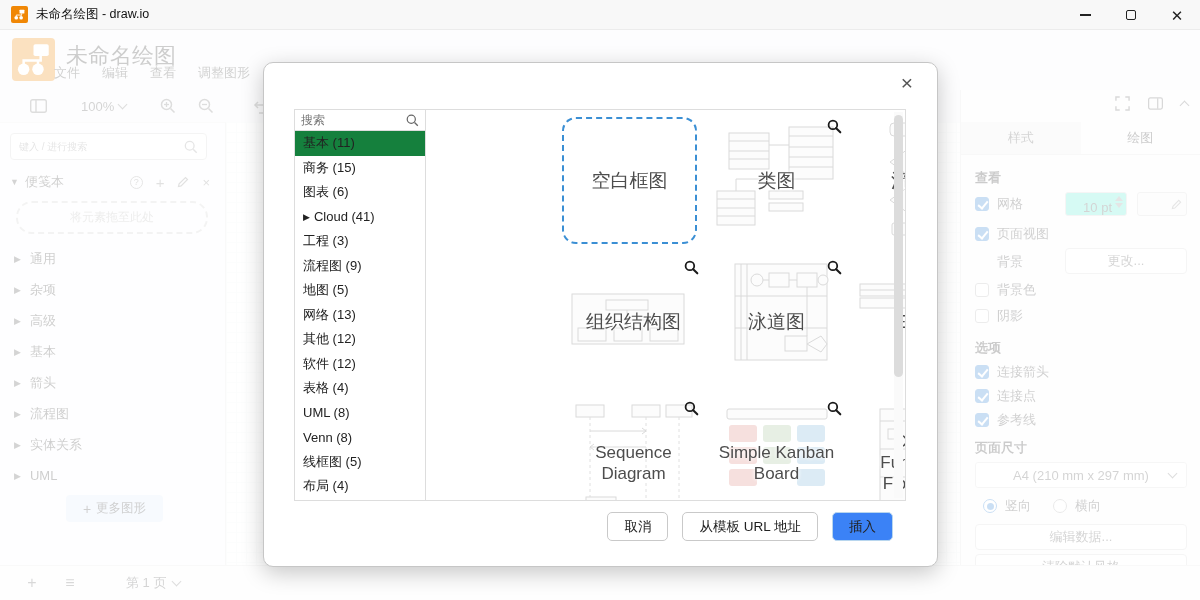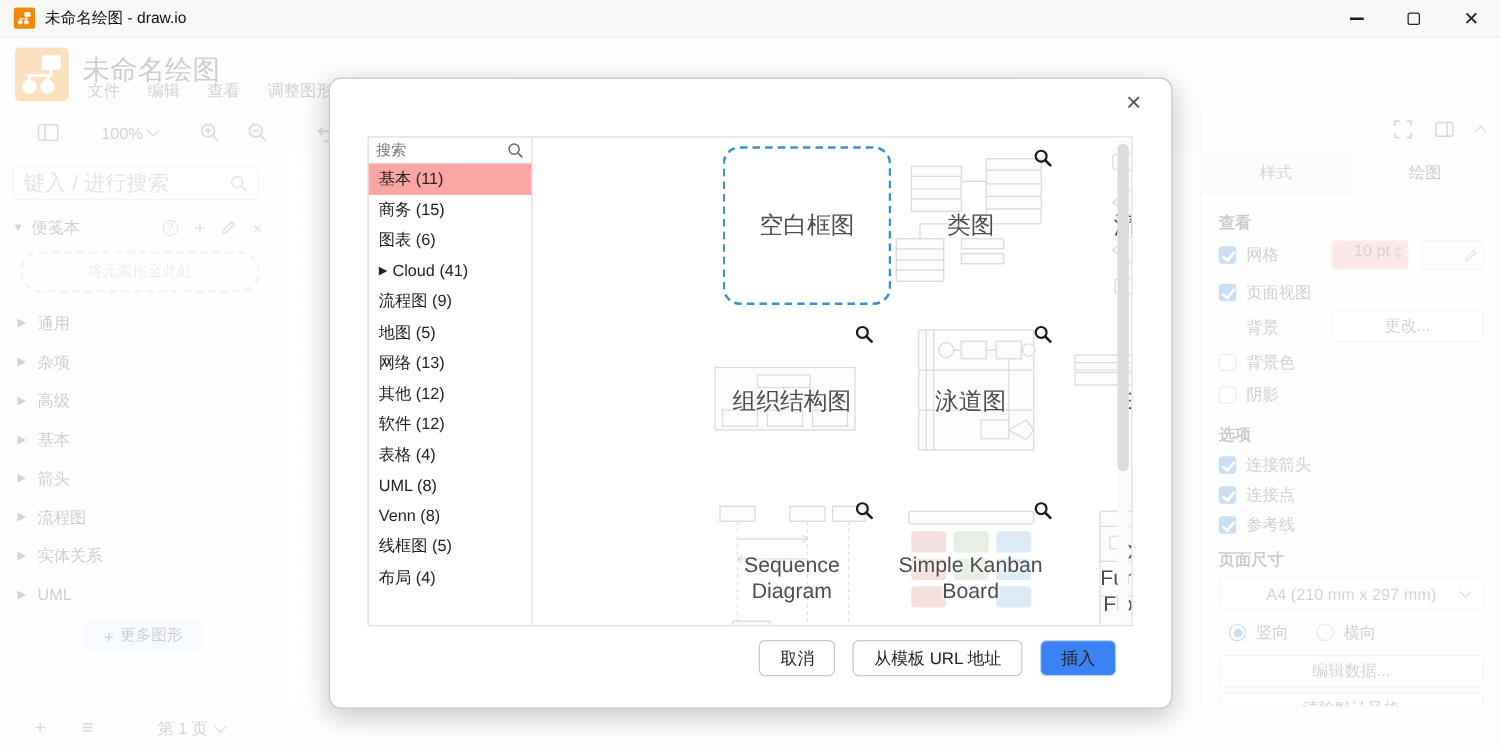--- a/index.html
+++ b/index.html
@@ -15,32 +15,32 @@
   .winbtn .bar { width:11px; height:1.4px; background:#222; }
   .winbtn .box { width:10px; height:10px; border:1.4px solid #222; border-radius:2px; }
   .winbtn .x { font-size:15px; line-height:1; }
 
   
   .app { position:absolute; left:0; top:30px; width:1200px; height:570px; background:#f7f8f9; }
 
   .app-header { position:absolute; left:0; top:0; width:1200px; height:60px; }
   .applogo { position:absolute; left:12px; top:8px; width:43px; height:43px; border-radius:4px; }
   .app-title { position:absolute; left:66px; top:11px; font-size:22px; color:#3a3a3a; }
-  .menubar { position:absolute; left:70px; top:34px; display:flex; gap:22px; font-size:13px; color:#4a4a4a; }
+  .menubar { position:absolute; left:54px; top:34px; display:flex; gap:22px; font-size:13px; color:#4a4a4a; }
 
   .toolbar { position:absolute; left:0; top:60px; width:1200px; height:32px; display:flex; align-items:center; gap:10px; color:#555; }
   .tbtn { height:24px; display:flex; align-items:center; justify-content:center; padding:0 6px; }
   .zoomctl { display:flex; align-items:center; gap:5px; font-size:13px; color:#555; }
 
   .chev { width:7px; height:7px; border-right:1.5px solid #777; border-bottom:1.5px solid #777; transform:rotate(45deg); display:inline-block; margin-top:-3px; }
   .chev.up { transform:rotate(-135deg); margin-top:3px; }
 
   
   .left-panel { position:absolute; left:0; top:92px; width:226px; bottom:35px; background:#fcfcfd; border-right:1px solid #e8e8e8; border-top:1px solid #ededed; }
-  .lp-search { position:absolute; left:10px; top:10px; width:197px; height:27px; border:1px solid #d4d4d4; border-radius:4px; background:#fff; display:flex; align-items:center; padding:0 8px; color:#999; font-size:17px; }
+  .lp-search { position:absolute; left:10px; top:10px; width:197px; height:27px; border:1px solid #d4d4d4; border-radius:4px; background:#fff; display:flex; align-items:center; padding:0 8px; color:#999; font-size:10px; }
   .lp-search .ph { flex:1; }
   .scratch-row { position:absolute; left:10px; top:48px; width:200px; height:22px; display:flex; align-items:center; gap:6px; font-size:13px; color:#444; }
   .scratch-icons { margin-left:auto; display:flex; gap:13px; color:#888; align-items:center; }
   .dropzone { position:absolute; left:16px; top:78px; width:192px; height:33px; border:2px dashed #cfcfcf; border-radius:16px; display:flex; align-items:center; justify-content:center; color:#b5b5b5; font-size:12px; }
   .lp-sections { position:absolute; left:0; top:120px; width:225px; }
   .lp-sec { height:31px; display:flex; align-items:center; padding-left:14px; gap:9px; font-size:13px; color:#3d3d3d; }
   .lp-sec .tri { font-size:9px; color:#555; }
   .more-shapes { position:absolute; left:66px; top:372px; width:97px; height:27px; background:#ddeafb; border-radius:4px; border:none; display:flex; align-items:center; justify-content:center; gap:5px; font-size:12.5px; color:#444; }
 
   
@@ -60,42 +60,42 @@
   .rp-tab.sel { background:#fbfbfc; color:#333; }
   .rp-body { position:absolute; left:0; top:66px; width:240px; bottom:0; font-size:13px; color:#444; }
   .rp-h { font-weight:bold; color:#333; }
   .rowline { position:absolute; left:14px; display:flex; align-items:center; gap:8px; height:20px; }
   .chk { width:14px; height:14px; border:1px solid #b5b5b5; border-radius:3px; background:#fff; position:relative; flex:0 0 auto; }
   .chk.on { background:#2f80d4; border-color:#2f80d4; }
   .chk.on:after { content:""; position:absolute; left:4px; top:1px; width:4px; height:8px; border:solid #fff; border-width:0 2px 2px 0; transform:rotate(40deg); }
   .radio { width:14px; height:14px; border:1px solid #aaa; border-radius:50%; background:#fff; position:relative; }
   .radio.on { border-color:#2f80d4; }
   .radio.on:after { content:""; position:absolute; left:2.5px; top:2.5px; width:7px; height:7px; border-radius:50%; background:#2f80d4; }
-  .ptinput { width:62px; height:24px; border:1px solid #d6d6d6; border-radius:3px; background:#fca5a5; display:flex; align-items:flex-start; justify-content:flex-end; padding-right:14px; position:relative; color:#555; }
+  .ptinput { width:62px; height:24px; border:1px solid #d6d6d6; border-radius:3px; background:#5eead4; display:flex; align-items:flex-end; justify-content:flex-end; padding-right:14px; position:relative; color:#555; }
   .stepper { position:absolute; right:3px; top:3px; display:flex; flex-direction:column; gap:2px; }
   .stepper i { width:0; height:0; border-left:4px solid transparent; border-right:4px solid transparent; }
   .stepper .u { border-bottom:5px solid #999; }
   .stepper .d { border-top:5px solid #999; }
   .swatch { width:48px; height:24px; border:1px solid #d6d6d6; border-radius:3px; background:#f8f8f8; display:flex; align-items:center; justify-content:flex-end; padding-right:4px; color:#999; }
   .rp-btn { position:absolute; left:14px; width:212px; height:26px; background:#fff; border:1px solid #d6d6d6; border-radius:4px; display:flex; align-items:center; justify-content:center; color:#555; }
   .rp-select { position:absolute; left:14px; width:212px; height:26px; border:1px solid #dcdcdc; border-radius:3px; background:#fff; display:flex; align-items:center; justify-content:center; gap:8px; color:#555; }
   .rp-select .chev { position:absolute; right:10px; }
 
   
   .wash { position:absolute; left:0; top:0; width:1200px; height:570px; background:rgba(255,255,255,0.75); z-index:50; }
 
   
   .dialog { position:absolute; left:263px; top:62px; width:675px; height:505px; background:#fff; border:1px solid #c6c6c6; border-radius:10px; box-shadow:0 6px 22px rgba(0,0,0,0.22); z-index:100; }
   .dlg-close { position:absolute; right:18px; top:8px; font-size:21px; color:#555; width:24px; height:24px; display:flex; align-items:center; justify-content:center; }
   .dlg-content { position:absolute; left:30px; top:46px; width:612px; height:392px; border:1px solid #ddd; display:flex; background:#fff; }
   .dlg-list { width:131px; border-right:1px solid #ddd; display:flex; flex-direction:column; }
   .dlg-search { height:21px; border-bottom:1px solid #ddd; display:flex; align-items:center; padding:0 6px; color:#777; font-size:12px; flex:0 0 auto; }
   .dlg-search .ph { flex:1; }
   .cat { height:24.5px; display:flex; align-items:center; padding-left:8px; font-size:13px; color:#222; gap:4px; flex:0 0 auto; }
-  .cat.sel { background:#fca5a5; }
+  .cat.sel { background:#15803d; }
   .cat .tri { font-size:9px; }
   .dlg-grid { position:relative; flex:1; overflow:hidden; }
   .cell { position:absolute; width:135px; height:127px; }
   .cell .lbl { position:absolute; left:4px; right:4px; top:50%; transform:translateY(-50%); text-align:center; color:#4d4d4d; font-size:19px; line-height:1.25; text-shadow:0 0 4px #fff,0 0 4px #fff; }
   .cell .lbl.en { font-size:17px; }
   .cell.blank { border:2.5px dashed #3b8fd4; border-radius:14px; }
   .cell .mag { position:absolute; right:2px; top:2px; }
   .cell svg.preview { position:absolute; left:0; top:0; }
   .vscroll { position:absolute; right:2px; top:2px; width:9px; bottom:2px; background:#fafafa; }
   .vthumb { position:absolute; left:0; width:9px; top:3px; height:262px; background:#dcdcdc; border-radius:5px; }
@@ -371,20 +371,23 @@
             <span>商务 (15)</span>
           </div>
           <div class="cat">
             <span>图表 (6)</span>
           </div>
           <div class="cat">
             <span class="tri">▶</span>
             <span>Cloud (41)</span>
           </div>
           <div class="cat">
+            <span>工程 (3)</span>
+          </div>
+          <div class="cat">
             <span>流程图 (9)</span>
           </div>
           <div class="cat">
             <span>地图 (5)</span>
           </div>
           <div class="cat">
             <span>网络 (13)</span>
           </div>
           <div class="cat">
             <span>其他 (12)</span>
@@ -404,21 +407,21 @@
           <div class="cat">
             <span>线框图 (5)</span>
           </div>
           <div class="cat">
             <span>布局 (4)</span>
           </div>
         </div>
     </div>
     <div class="dlg-grid">
       <div id="cells">
-          <div class="cell blank" style="left: 152px; top: 7px; text-decoration: underline;">
+          <div class="cell blank" style="left: 136px; top: 7px; text-decoration: underline;">
             <div class="lbl">空白框图</div>
           </div>
           <div class="cell" style="left: 283px; top: 7px;">
             <svg width="135" height="127" class="preview">
               <rect x="20" y="16" width="40" height="36" stroke="#dadada" fill="#fcfcfc" stroke-width="1"></rect>
               <line x1="20" y1="24" x2="60" y2="24" stroke="#dadada" fill="none" stroke-width="1"></line>
               <line x1="20" y1="34" x2="60" y2="34" stroke="#dadada" fill="none" stroke-width="1"></line>
               <line x1="20" y1="42" x2="60" y2="42" stroke="#dadada" fill="none" stroke-width="1"></line>
     <rect x="80" y="10" width="44" height="52" stroke="#dadada" fill="#fcfcfc" stroke-width="1"></rect>
               <line x1="80" y1="19" x2="124" y2="19" stroke="#dadada" fill="none" stroke-width="1"></line>

